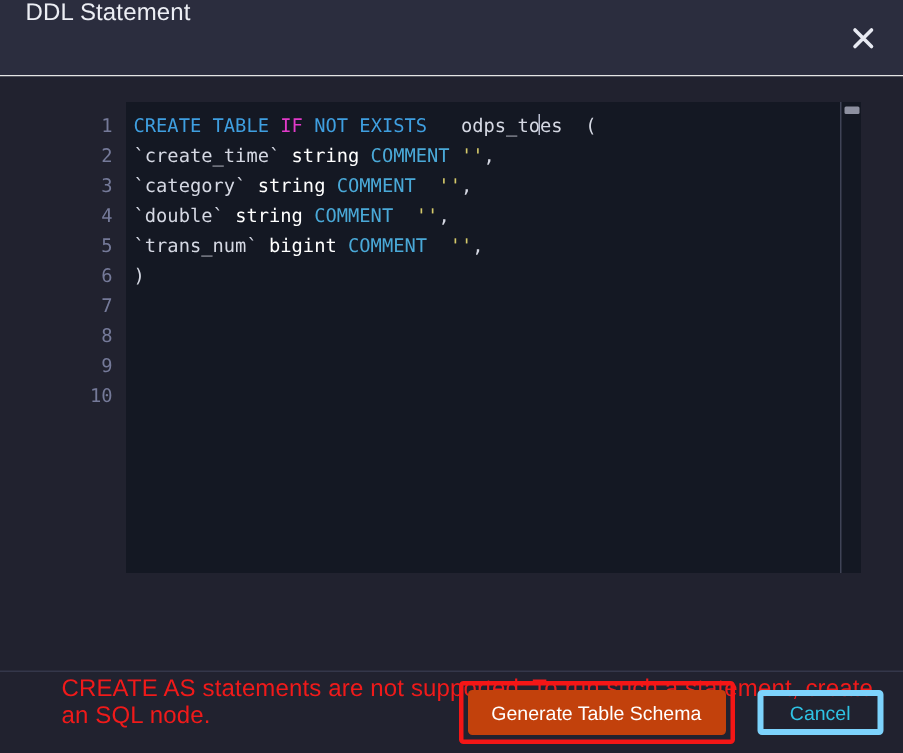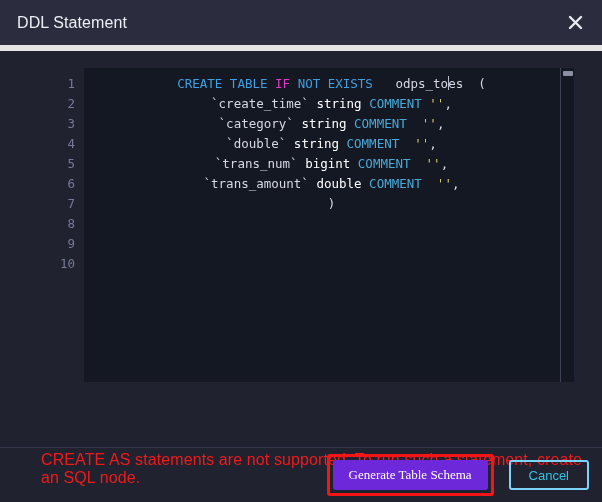--- a/index.html
+++ b/index.html
@@ -15,23 +15,22 @@
     width: 602px; height: 502px;
     background: #21222f;
     display: flex;
     flex-direction: column;
   }
   
   .dlg-header {
     height: 51px;
     flex: 0 0 51px;
     background: #2b2d3e;
-    border-bottom: 6px solid #e5e5e5;
-    display: flex;
-    align-items: center;
+    border-bottom: 1px solid #e5e5e5;
+    display: flex;
     padding: 0 18px 0 17px;
     position: relative;
   }
   .dlg-title {
     font-size: 16px;
     color: #eceef4;
     letter-spacing: .1px;
   }
   .close-btn {
     position: absolute;
@@ -68,21 +67,20 @@
     font-size: 12.5px;
     line-height: 20px;
     color: #757a99;
   }
   .code-area {
     flex: 1 1 auto;
     background: #141823;
     position: relative;
     padding-top: 6px;
     overflow: hidden;
-    text-align: center;
   }
   .code-line {
     font-family: "DejaVu Sans Mono", monospace;
     font-size: 12.5px;
     line-height: 20px;
     white-space: pre;
     padding-left: 5px;
     color: #d5d8e3;
   }
   .kw   { color: #3f9fe0; }
@@ -137,31 +135,30 @@
   .btn {
     font-family: "Liberation Sans", sans-serif;
     font-size: 13px;
     border-radius: 3px;
     cursor: pointer;
     display: inline-flex;
     align-items: center;
     justify-content: center;
   }
   .btn-primary {
-    background: #6d28d9;
+    background: #c2410c;
     color: #ffffff;
     border: none;
     height: 30px;
     padding: 0 16px;
-    font-family: Liberation Serif, serif;
   }
   .btn-secondary {
     background: transparent;
     color: #2fc3e4;
-    border: 2px solid #7dd3fc;
+    border: 4px solid #7dd3fc;
     height: 30px;
     padding: 0 18px;
   }
   .primary-highlight {
     border: 3px solid #f41616;
     border-radius: 3px;
     padding: 3px;
     display: inline-flex;
   }
 </style>
@@ -202,21 +199,20 @@
 
         <div class="code-line"><span class="ident">`create_time`</span> <span class="type">string</span> <span class="cmt">COMMENT</span> <span class="str">''</span><span class="punct">,</span></div>
 
         <div class="code-line"><span class="ident">`category`</span> <span class="type">string</span> <span class="cmt">COMMENT</span>  <span class="str">''</span><span class="punct">,</span></div>
 
         <div class="code-line"><span class="ident">`double`</span> <span class="type">string</span> <span class="cmt">COMMENT</span>  <span class="str">''</span><span class="punct">,</span></div>
 
 
         <div class="code-line"><span class="ident">`trans_num`</span> <span class="type">bigint</span> <span class="cmt">COMMENT</span>  <span class="str">''</span><span class="punct">,</span></div>
 
-        <div class="code-line"><span class="ident">`trans_amount`</span> <span class="type">double</span> <span class="cmt">COMMENT</span>  <span class="str">''</span><span class="punct">,</span></div>
 
 
         <div class="code-line"><span class="punct">)</span></div>
 
 
         <div class="rail">
           <div class="rail-thumb"></div>
         </div>
       </div>
     </div>

